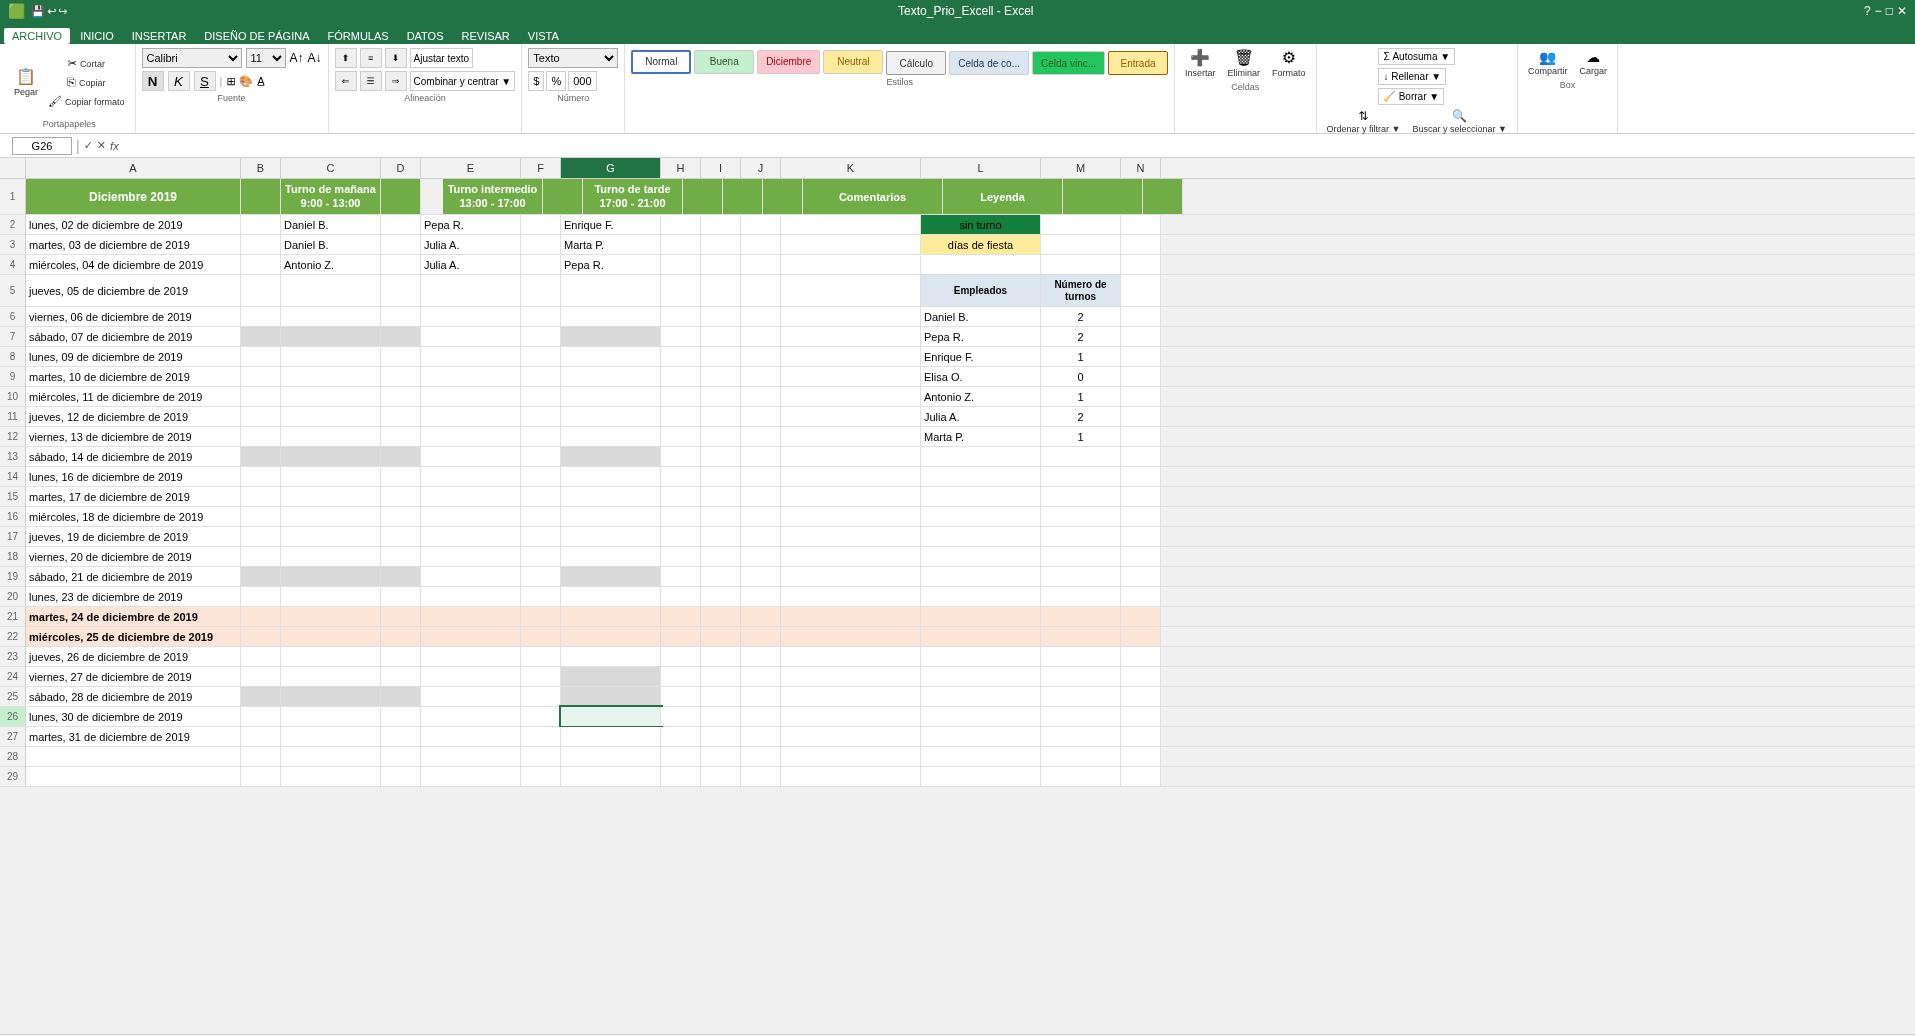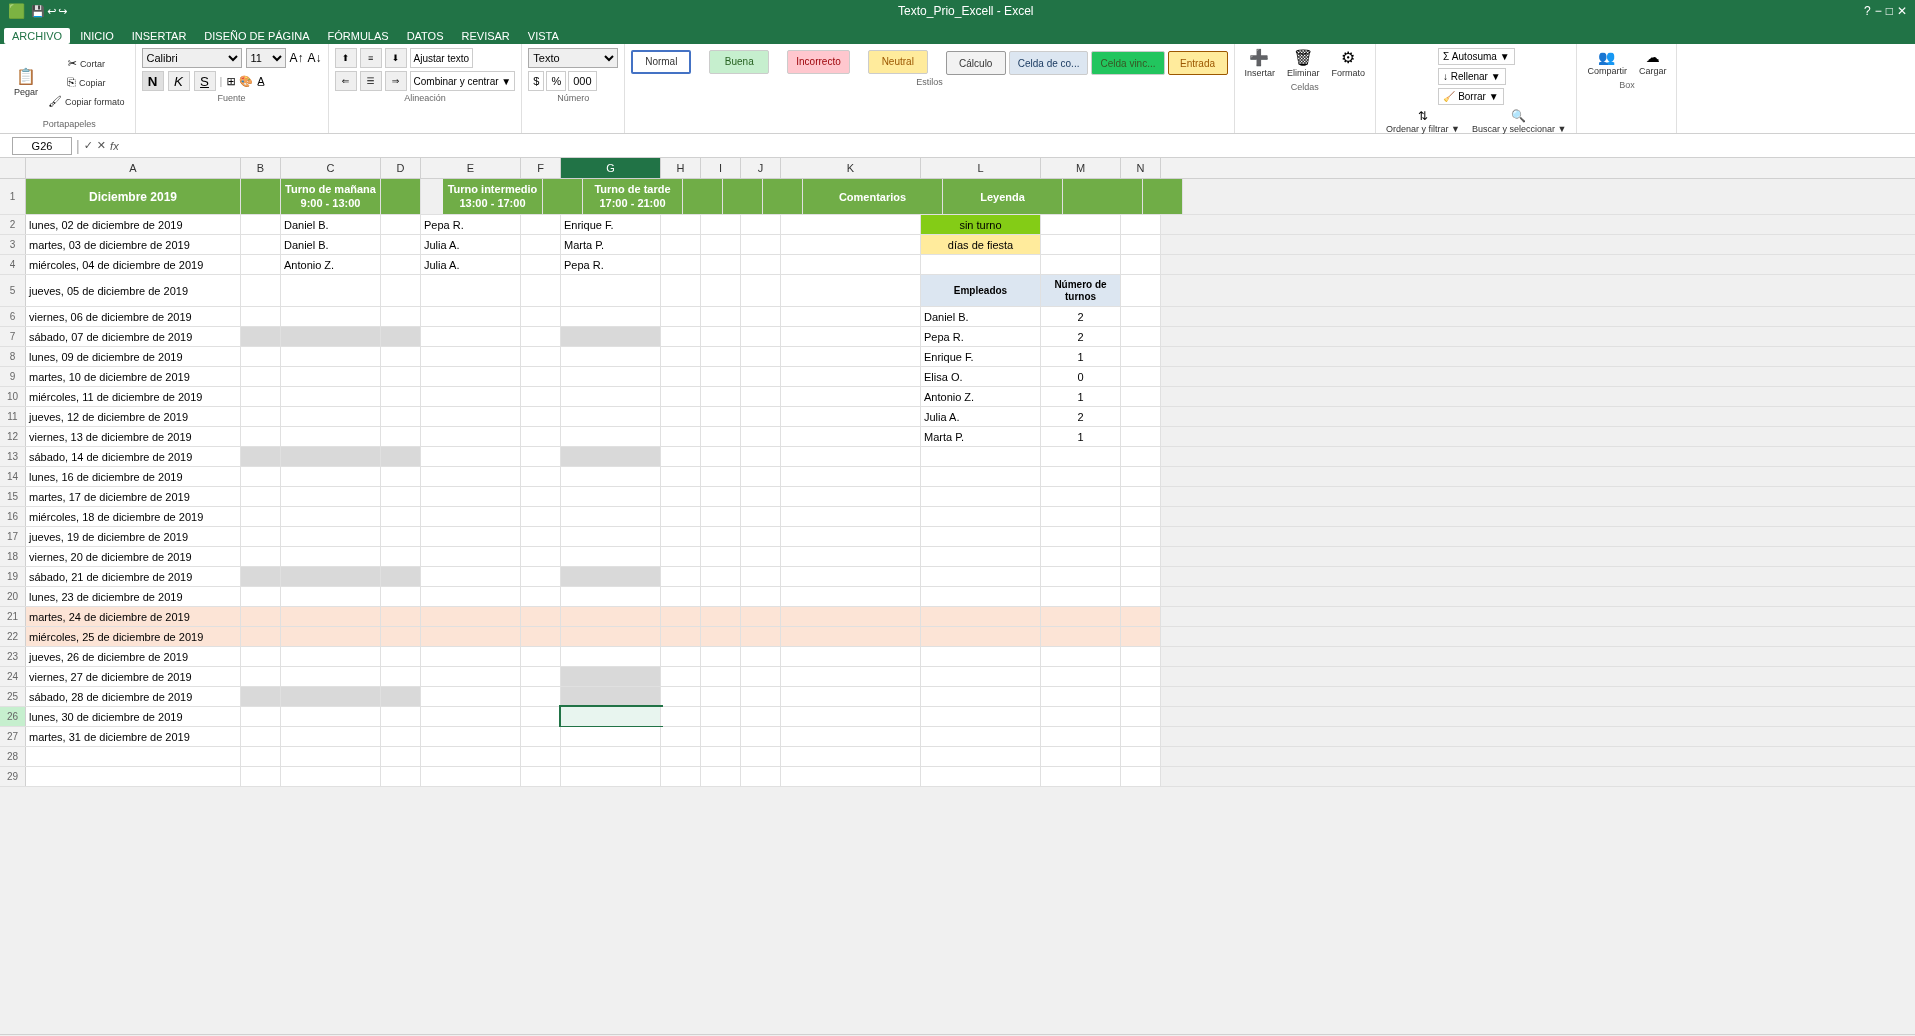--- a/index.html
+++ b/index.html
@@ -204,21 +204,21 @@
     .cell.selected { background: #e8f5ef; outline: 2px solid #217346; }
     .cell.header-cell {
       background: #70ad47;
       color: white;
       font-weight: bold;
       justify-content: center;
       text-align: center;
     }
     .cell.saturday { background: #d9d9d9; }
     .cell.holiday { background: #fce4d6; }
-    .cell.legend-no-turn { background: #84cc16; }
+    .cell.legend-no-turn { background: #15803d; }
     .cell.legend-holiday { background: #ffeb9c; }
     .cell.employees-header { background: #dce6f1; font-weight: bold; text-align: center; justify-content: center; }
 
     
     #tab-bar {
       background: #f0f0f0;
       border-top: 1px solid #d0d0d0;
       height: 22px;
       display: flex;
       align-items: flex-end;
@@ -235,21 +235,21 @@
     .col-g { width: 100px; min-width: 100px; }
     .col-h { width: 40px; min-width: 40px; }
     .col-i { width: 40px; min-width: 40px; }
     .col-j { width: 40px; min-width: 40px; }
     .col-k { width: 140px; min-width: 140px; }
     .col-l { width: 120px; min-width: 120px; }
     .col-m { width: 80px; min-width: 80px; }
     .col-n { width: 40px; min-width: 40px; }
 
     .cell-center { justify-content: center; text-align: center; }
-    .cell-bold { font-weight: normal; }
+    .cell-bold { font-weight: bold; }
   </style>
 </head>
 <body>
 
 <div id="title-bar">
   <div style="display:flex;align-items:center;gap:6px;">
     <span style="font-size:14px;">🟩</span>
     <span style="font-size:11px; display:flex;gap:2px;">
       <span style="cursor:pointer;">💾</span>
       <span style="cursor:pointer;">↩</span>
@@ -353,24 +353,24 @@
       <div style="display:flex;gap:2px;font-size:11px;">
         <span style="cursor:pointer;border:1px solid #ccc;padding:0 4px;height:20px;display:flex;align-items:center;">$</span>
         <span style="cursor:pointer;border:1px solid #ccc;padding:0 4px;height:20px;display:flex;align-items:center;">%</span>
         <span style="cursor:pointer;border:1px solid #ccc;padding:0 4px;height:20px;display:flex;align-items:center;">000</span>
       </div>
     </div>
     <div class="ribbon-group-label">Número</div>
   </div>
 
   <div class="ribbon-group" style="min-width:360px;">
-    <div style="display:flex;flex-wrap:wrap;gap:18px;align-items:center;">
+    <div style="display:flex;flex-wrap:wrap;gap:3px;align-items:center;">
       <div class="style-box style-normal">Normal</div>
       <div class="style-box style-buena">Buena</div>
-      <div class="style-box style-incorrecto">Incorrecto</div>
+      <div class="style-box style-incorrecto">Diciembre</div>
       <div class="style-box style-neutral">Neutral</div>
       <div style="display:flex;gap:3px;margin-top:3px;">
         <div class="style-box style-calculo">Cálculo</div>
         <div class="style-box style-celdaco">Celda de co...</div>
         <div class="style-box style-celdavinc">Celda vinc...</div>
         <div class="style-box style-entrada">Entrada</div>
       </div>
     </div>
     <div class="ribbon-group-label">Estilos</div>
   </div>

